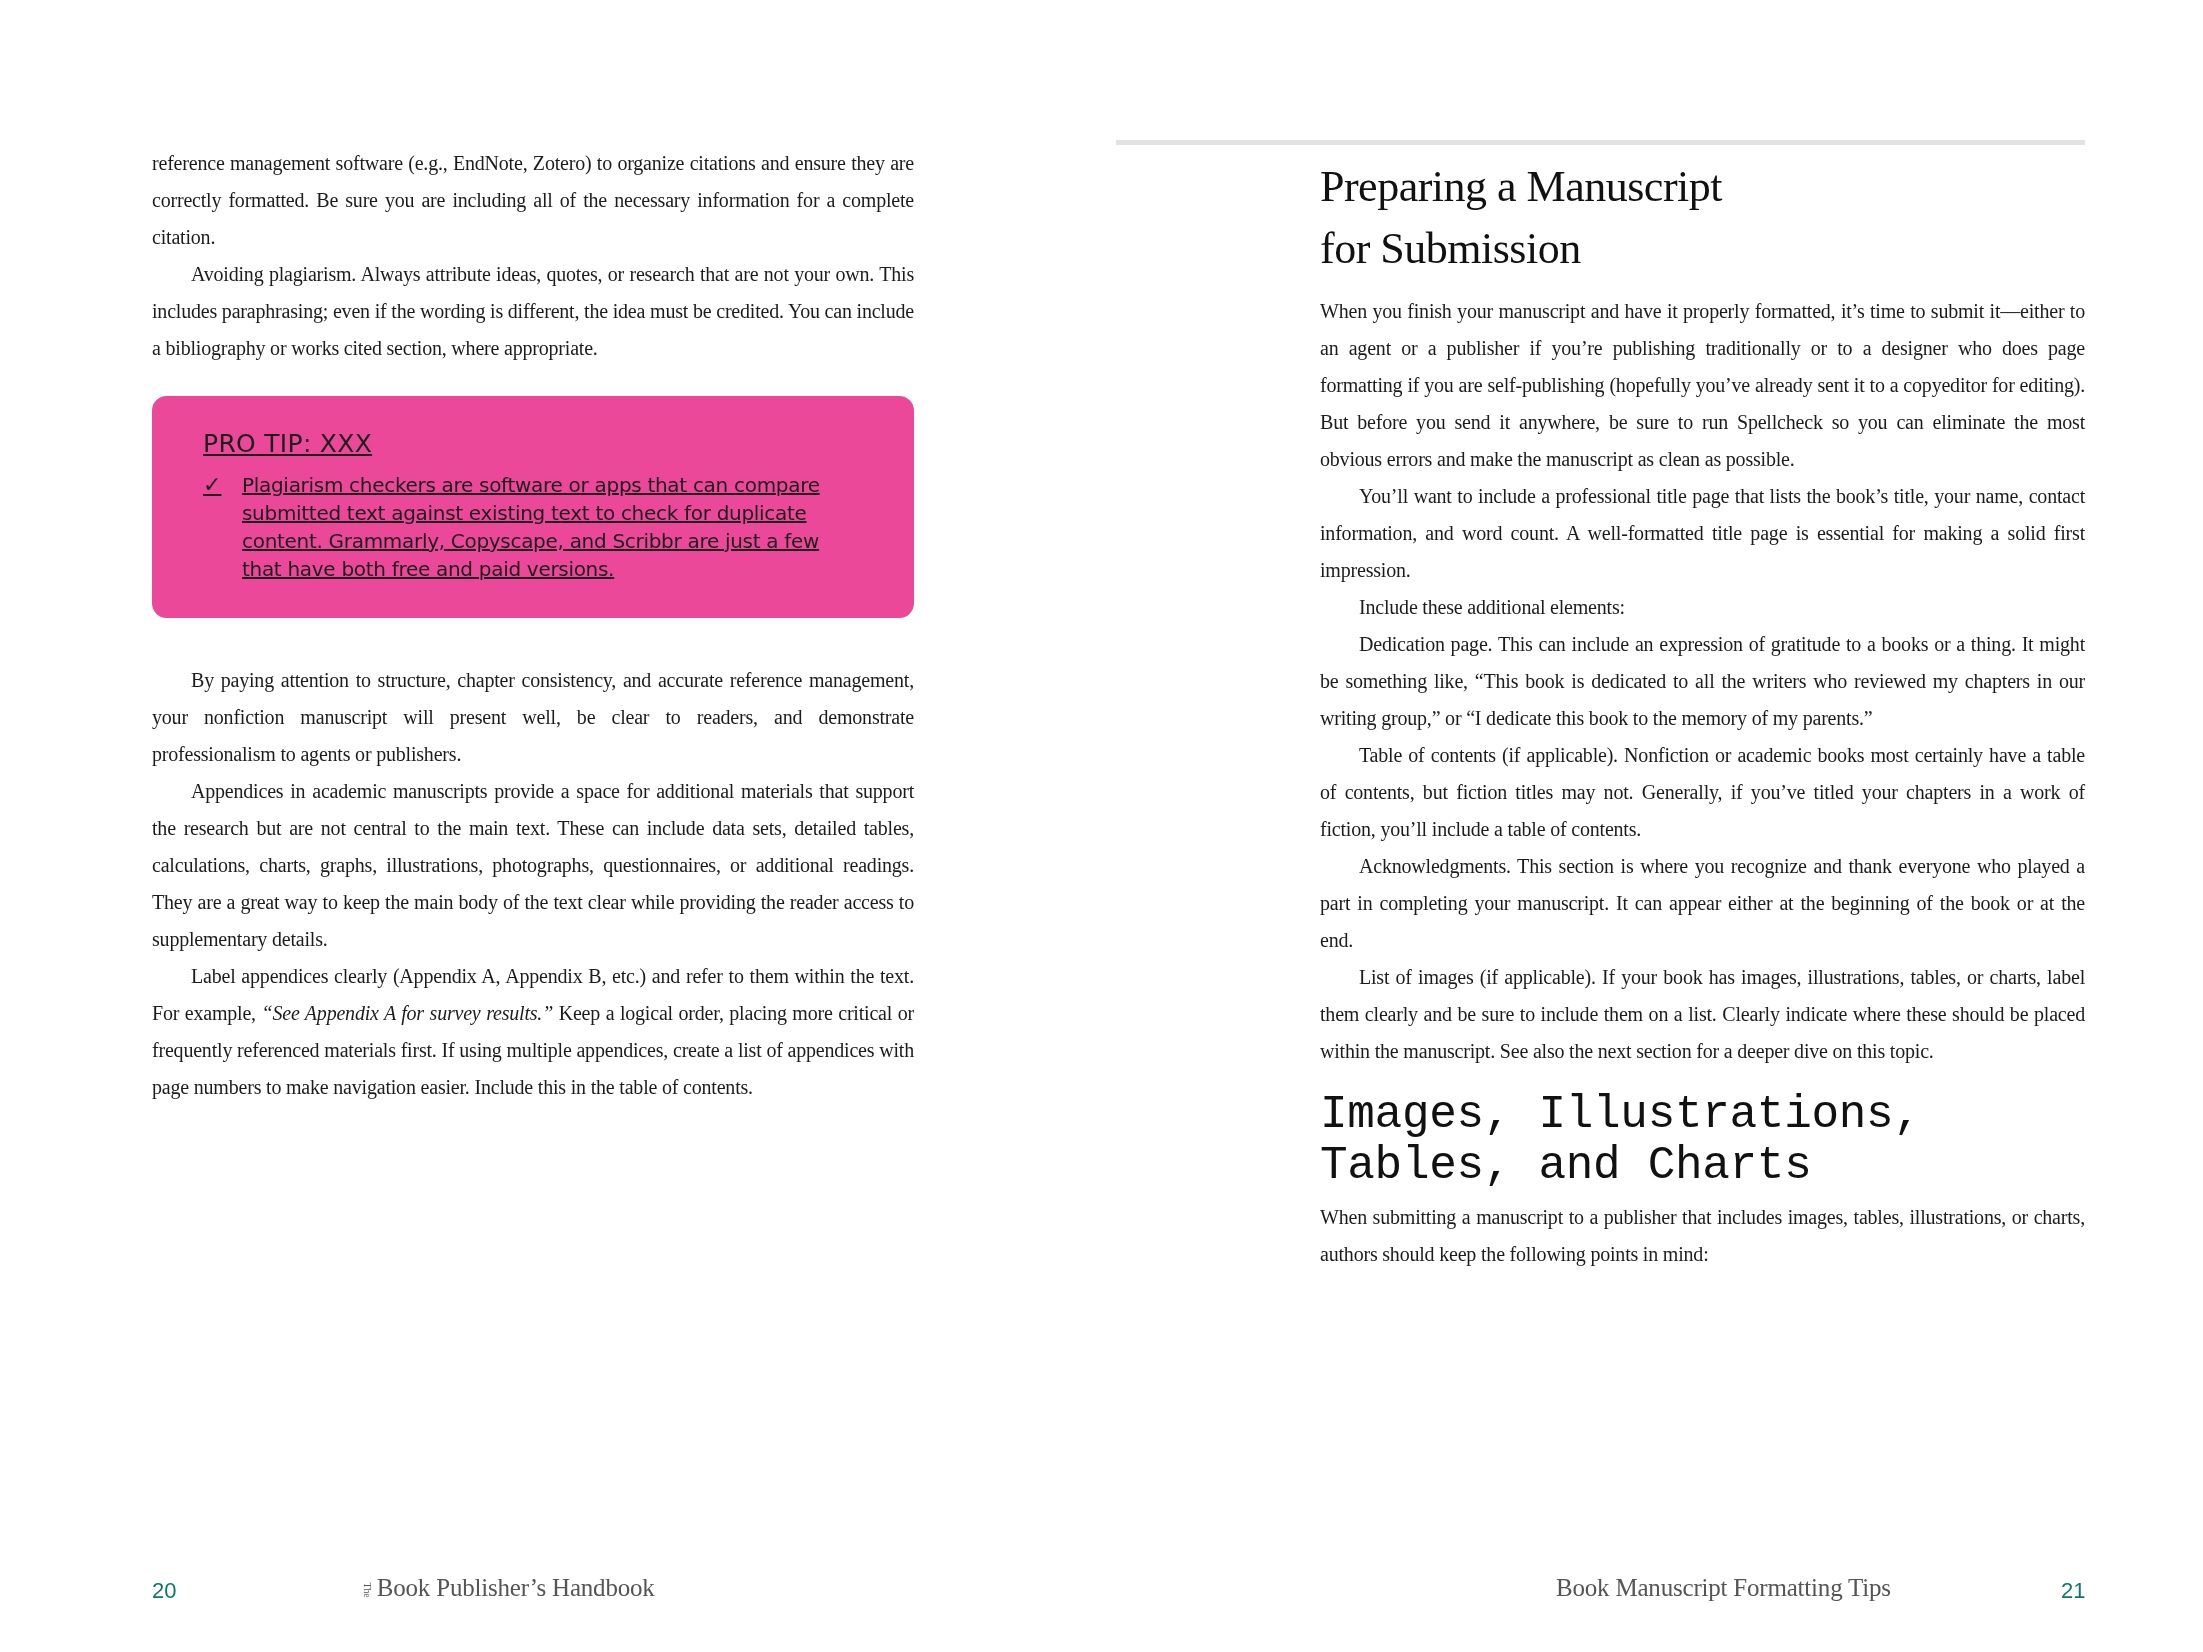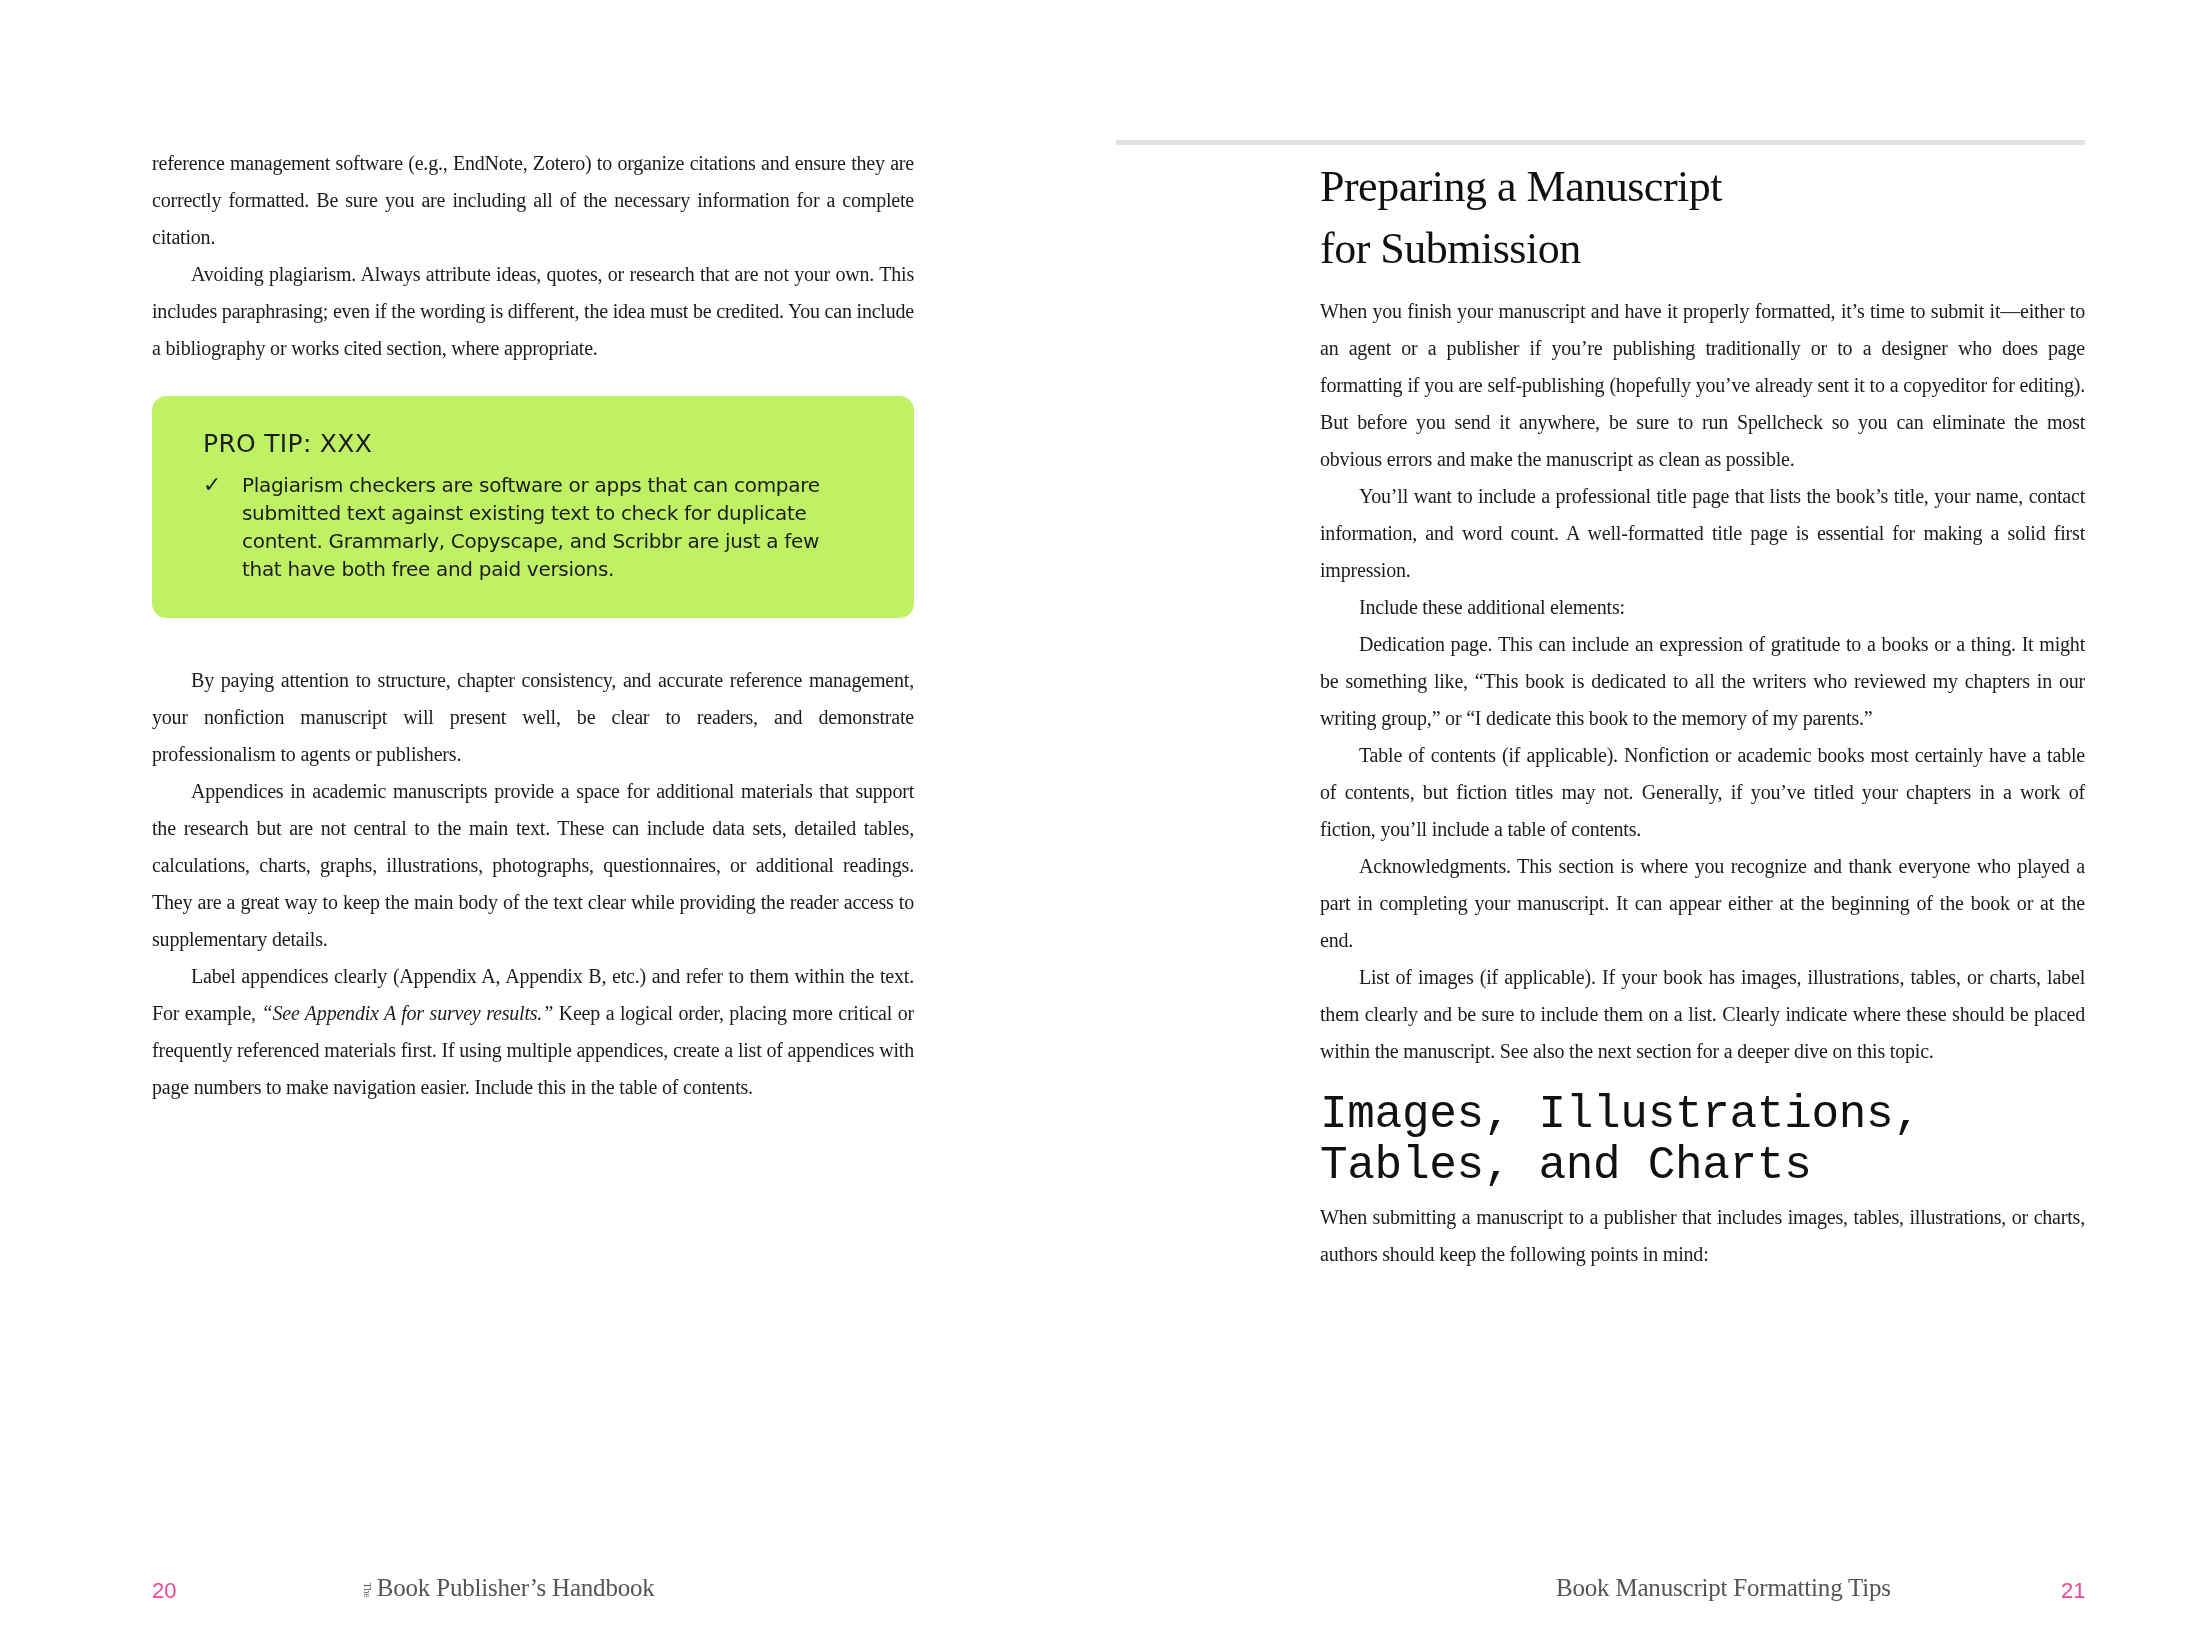--- a/index.html
+++ b/index.html
@@ -16,44 +16,44 @@
 
   .para {
     font-size:20px; line-height:37px; margin:0; text-align:justify;
     text-align-last:left; hyphens:manual; letter-spacing:-0.2px;
   }
   .indent { text-indent:39px; }
   .para b { font-weight:normal; }
   .para i { font-style:italic;margin-top:42px; }
 
   .tipbox {
-    margin-top:29px; margin-bottom:44px; background:#bef264; border-radius:14.7px;
+    margin-top:29px; margin-bottom:44px; background:#ec4899; border-radius:14.7px;
     padding:33px 73px 35px 51px; box-sizing:border-box; width:762px;
-    font-family:"DejaVu Sans", "Liberation Sans", sans-serif; color:#1d1d1d;
+    font-family:"DejaVu Sans", "Liberation Sans", sans-serif; color:#1d1d1d;text-decoration:underline;
   }
   .tip-title { font-size:25px; letter-spacing:0.3px; margin:0 0 13px 0; font-weight:normal; }
   .tip-item { display:flex; align-items:flex-start; }
   .tip-check { width:39px; flex:0 0 39px; font-size:22px; line-height:27.5px; }
   .tip-text { font-size:20px; line-height:28px; letter-spacing:-0.3px; }
 
   .top-rule { position:absolute; left:13.8px; top:140px; width:969px; height:4.6px; background:#e2e2e2; }
 
   .chapter-title {
     font-size:44px; line-height:62px; margin:0 0 13px 0; font-weight:normal;
     letter-spacing:-0.5px; color:#111;
   }
   .section-title {
     font-size:46px; line-height:51px; margin:20px 0 7.3px 0; font-weight:normal; color:#111;
     letter-spacing:-0.3px;
     font-family:Liberation Mono, monospace;
   }
 
   .footer-num {
     position:absolute; top:1578px; font-family:"Liberation Sans", "DejaVu Sans", sans-serif;
-    font-size:22px; color:#ec4899;
+    font-size:22px; color:#0f766e;
   }
   .footer-run {
     position:absolute; top:1574px; font-size:25px; color:#555; letter-spacing:-0.2px;
   }
   .the-mark {
     display:inline-block; font-size:10px; line-height:10px; transform:rotate(90deg);
     vertical-align:middle; margin-right:1.8px; color:#555;
   }
 </style>
 </head>

